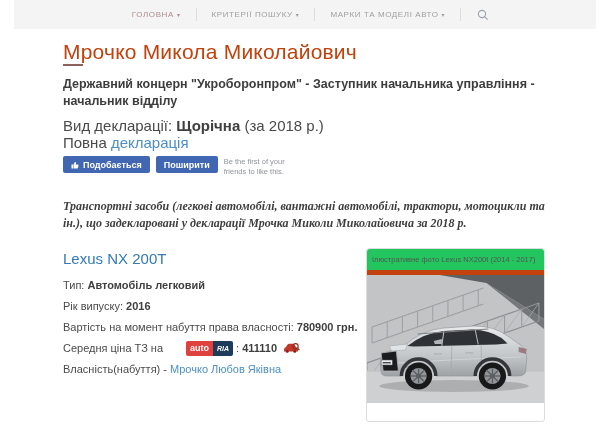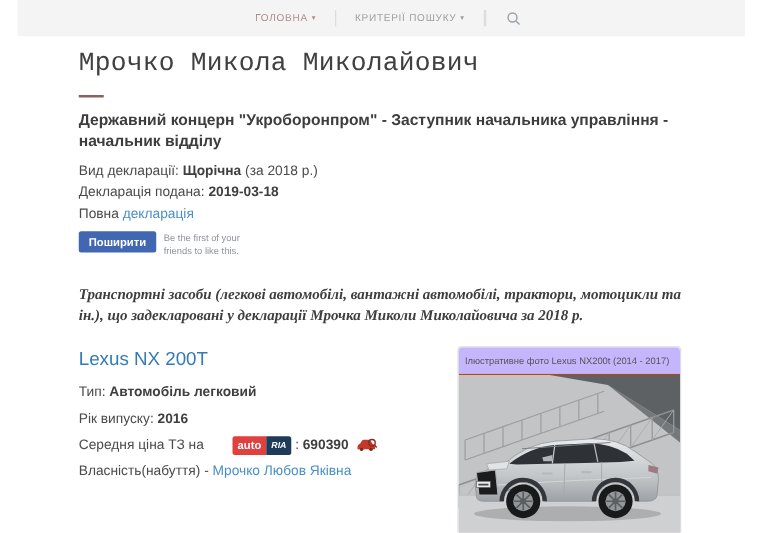--- a/index.html
+++ b/index.html
@@ -37,37 +37,36 @@
   .nav-chevron { font-size: 6px; line-height: 1; }
   .nav-divider { width: 1px; height: 13px; background: #dcdcdc; }
   .search-btn { padding-left: 16px; padding-right: 4px; cursor: pointer; display: flex; align-items: center; }
 
   
   .main { padding: 11px 65px 0 63px; }
 
   .page-title {
     font-size: 21px;
     font-weight: 400;
-    color: #404040;
+    color: #c2410c;
     letter-spacing: 0.2px;
     line-height: 24px;
-    margin-bottom: 12px;
-    font-family: Liberation Mono, monospace;
+    margin-bottom: 0;
   }
   .title-rule { width: 20px; height: 2px; background: #8d605c; margin-bottom: 10px; }
 
   .position {
     font-weight: bold;
     font-size: 12.5px;
     color: #3d3d3d;
     line-height: 16.5px;
     margin-bottom: 9px;
   }
 
-  .meta { font-size: 11px; line-height: 15px; margin-bottom: 2px; color: #4a4a4a; }
+  .meta { font-size: 15px; line-height: 15px; margin-bottom: 2px; color: #4a4a4a; }
   .meta b, .detail b { font-weight: bold; color: #3f3f3f; }
   a { color: #4a90c4; text-decoration: none; cursor: pointer; }
 
   .fb-row { display: flex; align-items: flex-start; gap: 6px; margin: 6px 0 0; }
   .fb-btn {
     background: #4267b2;
     color: #fff;
     font-size: 9px;
     font-weight: bold;
     font-family: "Liberation Sans", sans-serif;
@@ -107,22 +106,22 @@
   .ria-ria {
     background: #1e3c5a; color: #fff; font-weight: bold; font-style: italic;
     font-size: 7px; line-height: 1; padding: 4px 4px; border-radius: 0 2px 2px 0;
   }
   .car-search-icon { display: inline-flex; margin-left: 3px; cursor: pointer; }
 
   
   .col-right { width: 179px; margin-left: auto; }
   .photo-card { border: 1px solid #dddddd; border-radius: 3px; background: #fff; }
   .photo-card-header {
-    background: #c4b5fd;
-    border-bottom: 1px solid #c2410c;
+    background: #22c55e;
+    border-bottom: 5px solid #c2410c;
     padding: 6px 5px;
     font-size: 7.5px;
     color: #555555;
     white-space: nowrap;
     overflow: hidden;
     border-radius: 3px 3px 0 0;
   }
   .photo { display: block; width: 100%; height: 128px; }
   .photo-card-body {
     padding: 9px 7px;
@@ -141,20 +140,24 @@
   <span class="nav-item active">
     <span>ГОЛОВНА</span>
     <span class="nav-chevron">▾</span>
   </span>
   <span class="nav-divider"></span>
   <span class="nav-item">
     <span>КРИТЕРІЇ ПОШУКУ</span>
     <span class="nav-chevron">▾</span>
   </span>
   <span class="nav-divider"></span>
+  <span class="nav-item">
+    <span>МАРКИ ТА МОДЕЛІ АВТО</span>
+    <span class="nav-chevron">▾</span>
+  </span>
   <span class="nav-divider"></span>
   <span class="search-btn">
     <svg width="12" height="12" viewBox="0 0 12 12">
       <circle cx="5" cy="5" r="3.6" fill="none" stroke="#9aa2a9" stroke-width="1.1"></circle>
       <line x1="7.8" y1="7.8" x2="10.6" y2="10.6" stroke="#9aa2a9" stroke-width="1.1"></line>
     </svg>
   </span>
 </div>
 
 <div class="main">
@@ -163,59 +166,65 @@
   <div class="title-rule"></div>
 
   <div class="position">Державний концерн "Укроборонпром" - Заступник начальника управління - начальник відділу</div>
 
   <p class="meta">
     <span>Вид декларації:</span>
     <b>Щорічна</b>
     <span>(за 2018 р.)</span>
   </p>
   <p class="meta">
-    <span>Декларація подана:</span>
-    <b>2019-03-18</b>
-  </p>
-  <p class="meta">
     <span>Повна</span>
     <a>декларація</a>
   </p>
 
   <div class="fb-row">
+    <button class="fb-btn">
+      <svg width="8" height="8" viewBox="0 0 16 16">
+        <path fill="#ffffff" d="M1 7h3v8H1zM5 15h7.2c.9 0 1.6-.6 1.8-1.4l1-4.5c.2-1-.6-2-1.7-2H9.5l.6-3.2C10.3 2.8 9.5 2 8.6 2c-.4 0-.8.2-1 .6L5 7z"></path>
+      </svg>
+      <span>Подобається</span>
+    </button>
     <button class="fb-btn">
       <span>Поширити</span>
     </button>
     <span class="fb-caption">Be the first of your friends to like this.</span>
   </div>
 
   <p class="intro">Транспортні засоби (легкові автомобілі, вантажні автомобілі, трактори, мотоцикли та ін.), що задекларовані у декларації Мрочка Миколи Миколайовича за 2018 р.</p>
 
   <div class="columns">
 
     <div class="col-left">
       <a class="vehicle-name">Lexus NX 200T</a>
 
       <p class="detail">
         <span>Тип:</span>
         <b>Автомобіль легковий</b>
       </p>
       <p class="detail">
         <span>Рік випуску:</span>
         <b>2016</b>
+      </p>
+      <p class="detail">
+        <span>Вартість на момент набуття права власності:</span>
+        <b>780900 грн.</b>
       </p>
 
       <p class="detail with-logo">
         <span>Середня ціна ТЗ на</span>
         <span class="ria-logo">
           <span class="ria-auto">auto</span>
           <span class="ria-ria">RIA</span>
         </span>
           <span>:</span>
-        <b>690390</b>
+        <b>411110</b>
         <span class="car-search-icon">
           <svg width="17" height="12" viewBox="0 0 17 12">
             <path fill="#c0392b" d="M1 8c0-1.5.8-2.6 2-3l1.4-2.3C4.8 2.1 5.5 1.7 6.3 1.7h3.4c.8 0 1.5.4 1.9 1L13 5c1.2.4 2 1.5 2 3v1.4h-1.6a1.7 1.7 0 0 1-3.3 0H5.9a1.7 1.7 0 0 1-3.3 0H1z"></path>
             <circle cx="4.2" cy="9.3" r="1.2" fill="#7b241c"></circle>
             <circle cx="11.8" cy="9.3" r="1.2" fill="#7b241c"></circle>
             <circle cx="12.6" cy="4.2" r="2.6" fill="none" stroke="#8e2a20" stroke-width="1.1"></circle>
             <line x1="14.5" y1="6.1" x2="16.4" y2="8" stroke="#8e2a20" stroke-width="1.2"></line>
           </svg>
         </span>
       </p>

